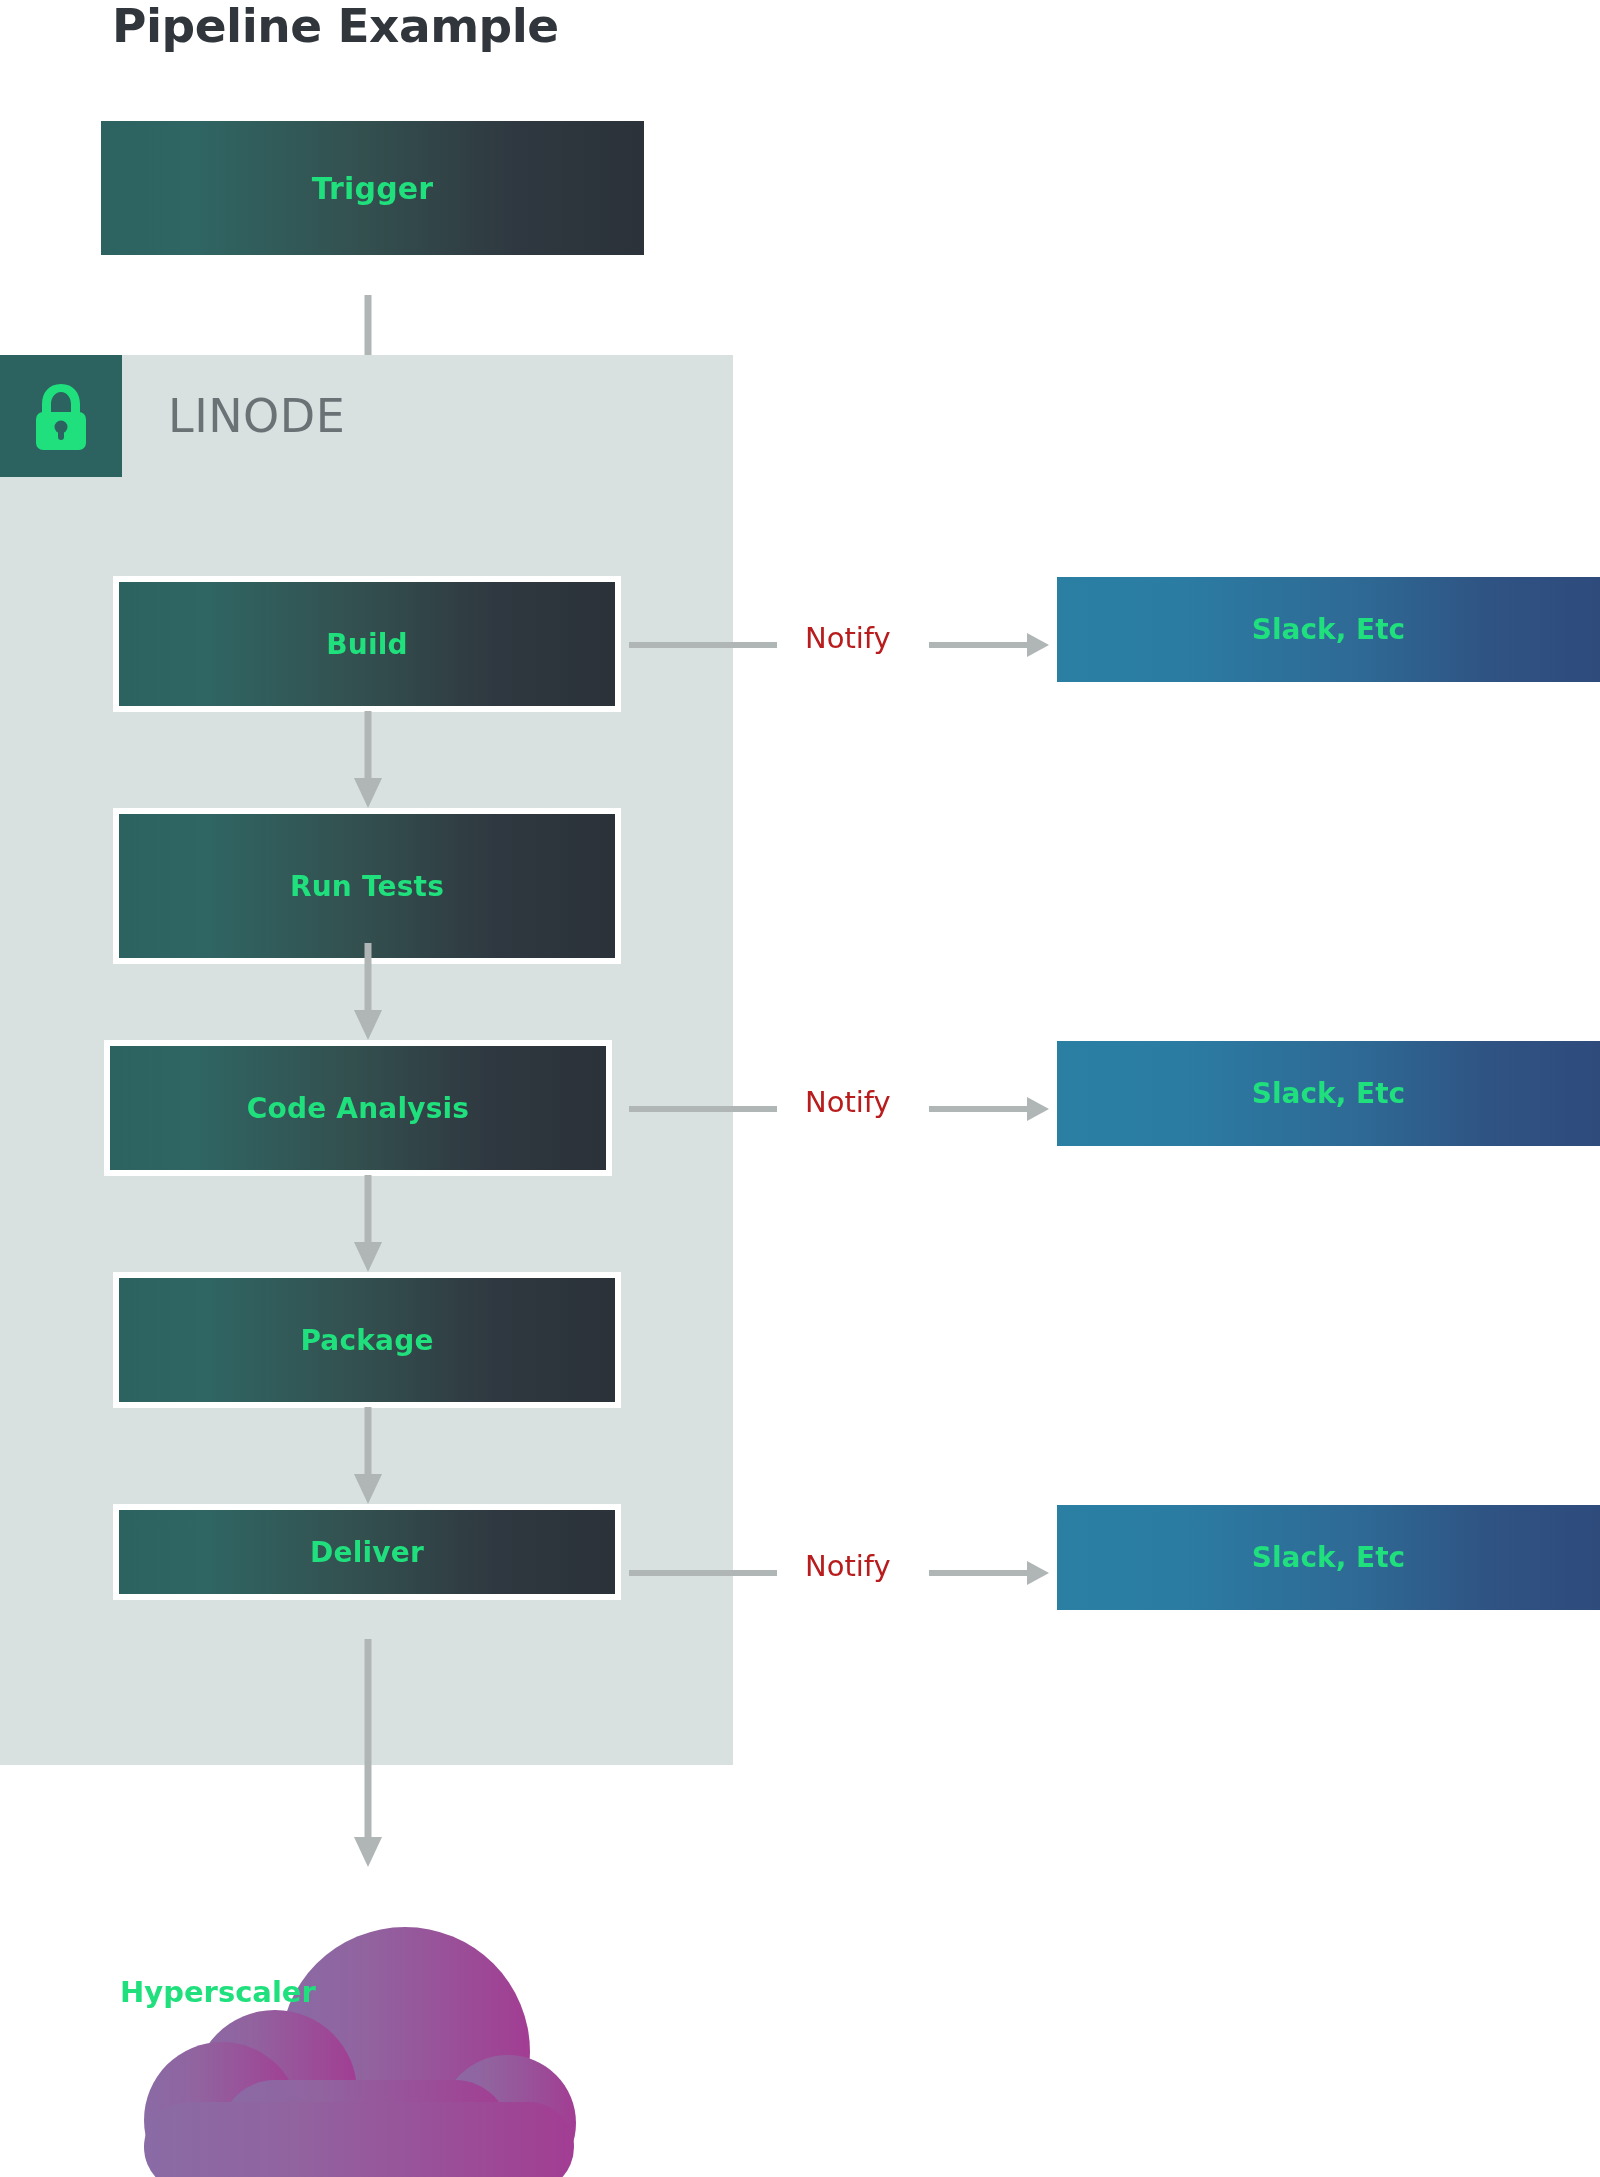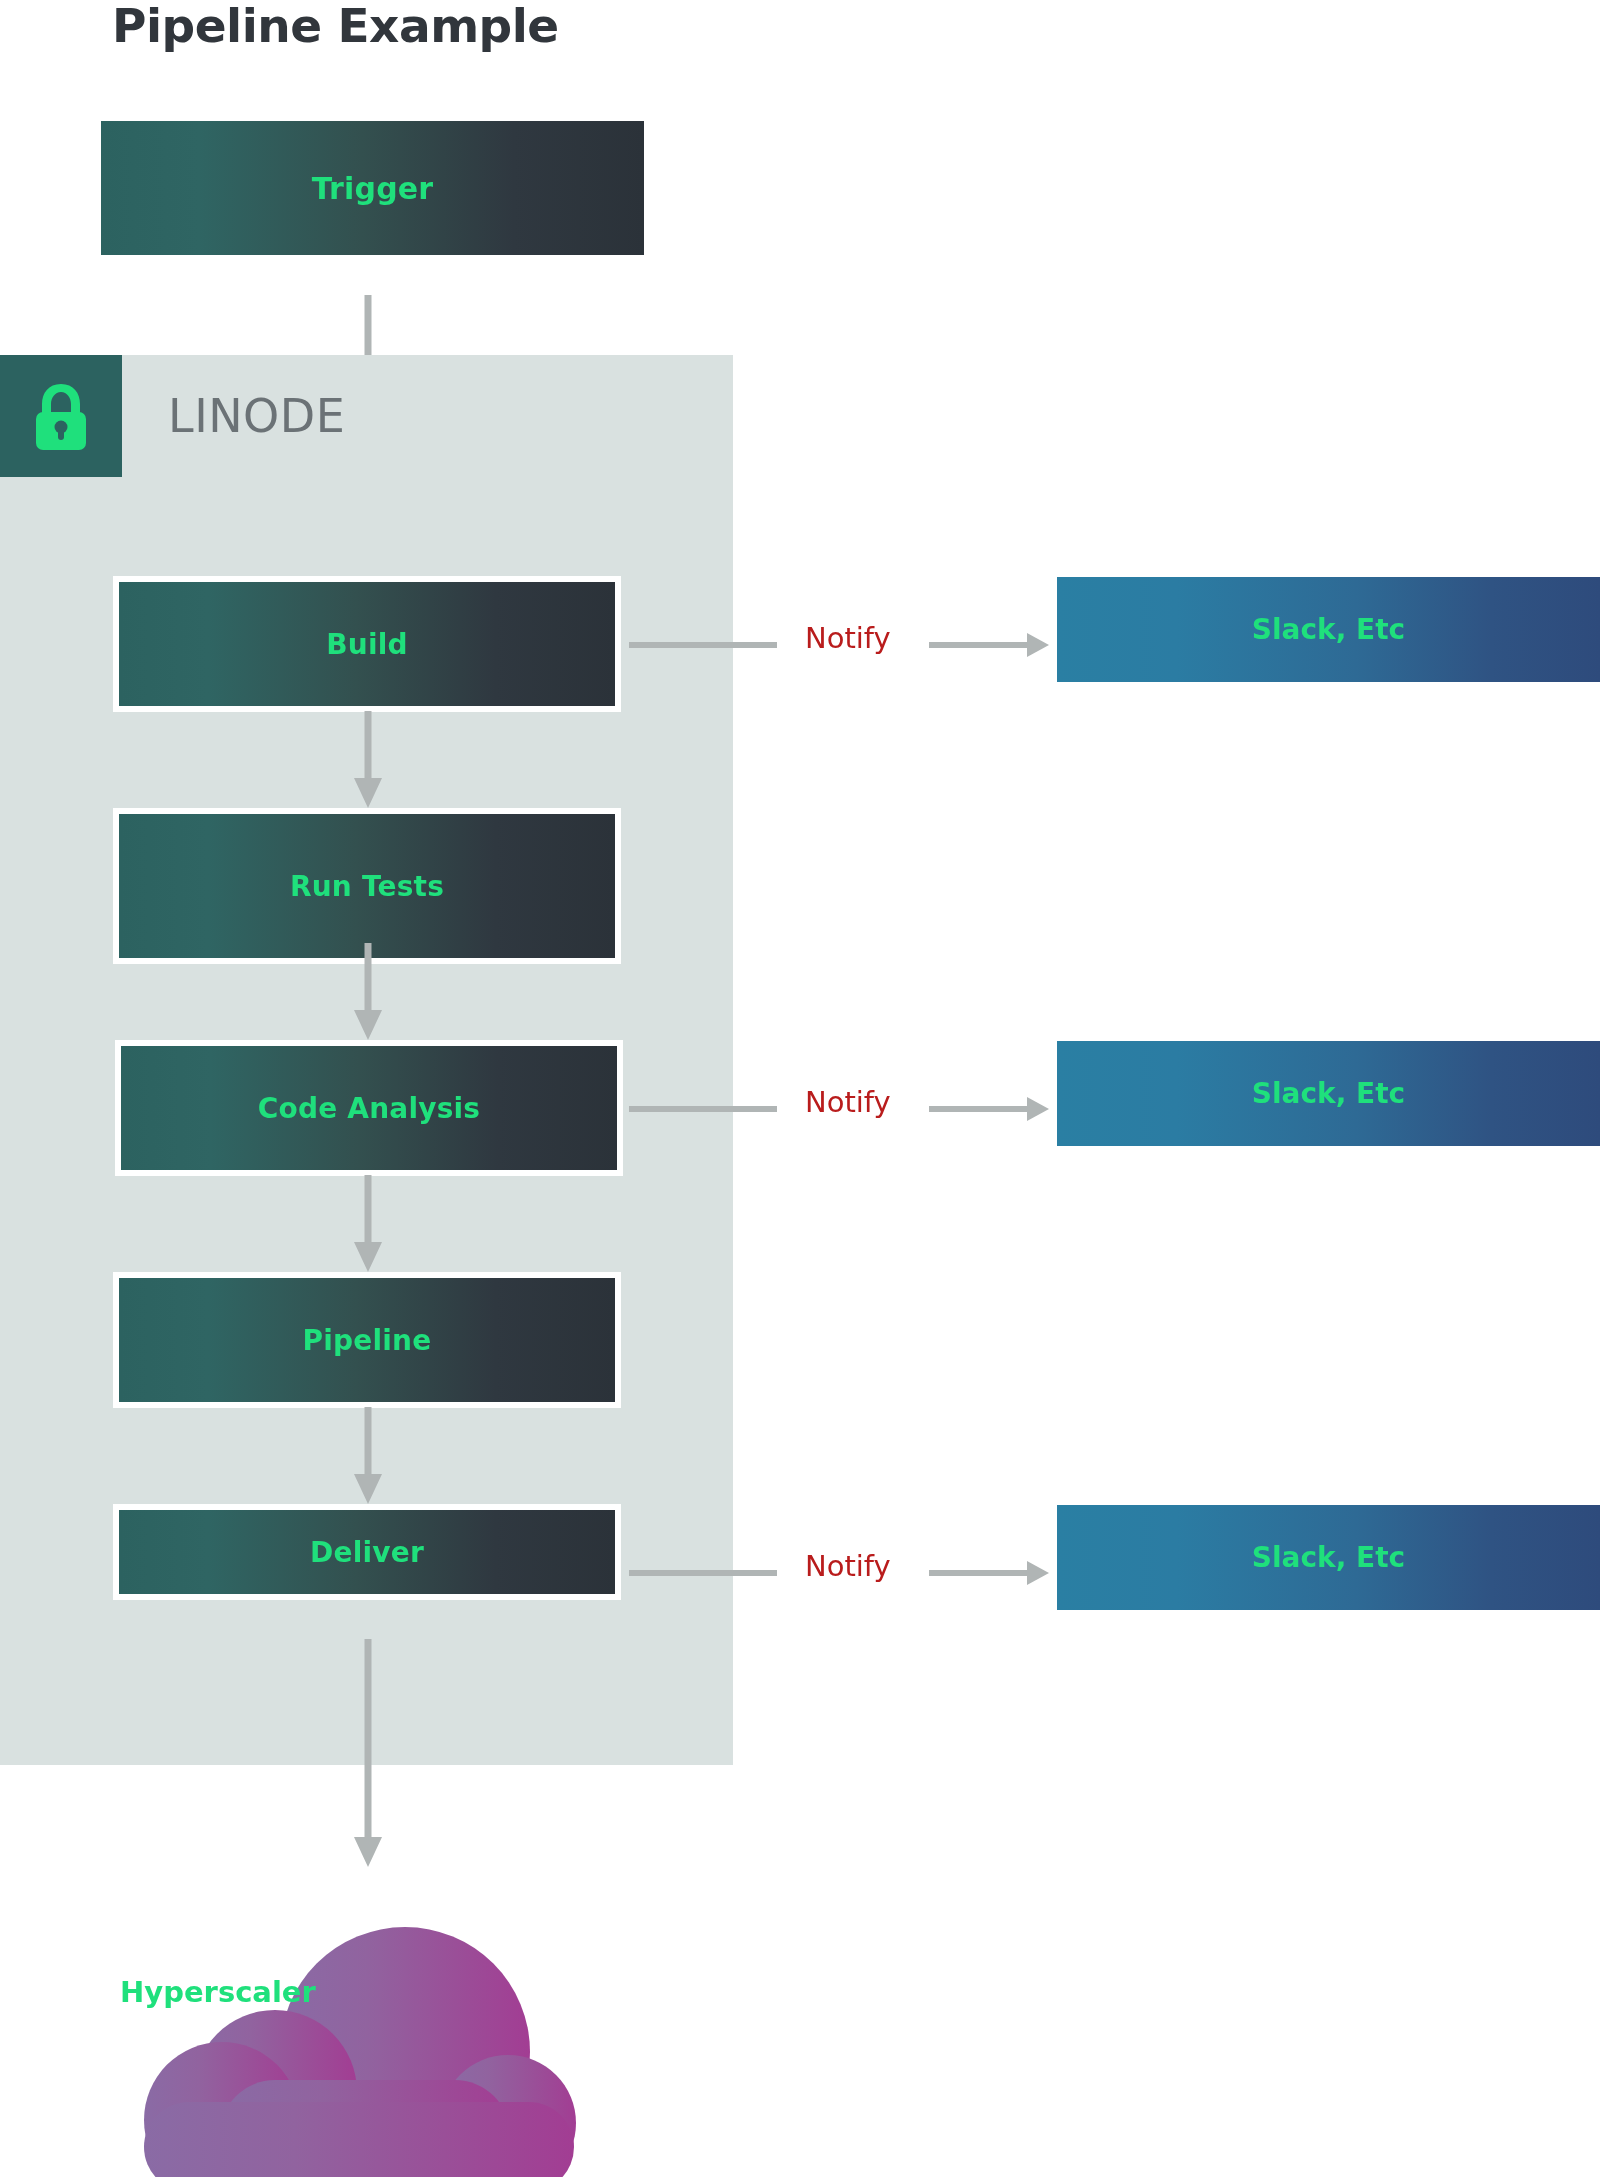--- a/index.html
+++ b/index.html
@@ -83,21 +83,21 @@
   #box-trigger {
     left: 93px;
     top: 121px;
     width: 543px;
     height: 134px;
     margin-left: 8px;
   }
   #box-trigger .stage-label { font-size: 30px; }
   #box-build    { left: 113px; top: 576px;  width: 508px; height: 136px; }
   #box-runtests { left: 113px; top: 808px;  width: 508px; height: 156px; }
-  #box-analysis { left: 115px; top: 1040px; width: 508px; height: 136px; }
+  #box-analysis { left: 104px; top: 1040px; width: 508px; height: 136px; }
   #box-package  { left: 113px; top: 1272px; width: 508px; height: 136px; }
   #box-deliver  { left: 113px; top: 1504px; width: 508px; height: 96px; }
 
   
   .notify-box {
     position: absolute;
     left: 1057px;
     width: 543px;
     height: 105px;
     background: linear-gradient(90deg, #2a7fa3 0%, #2b7ca3 22%, #2e6a95 55%, #2f5383 80%, #2e4b7c 100%);
@@ -223,21 +223,21 @@
 <div class="stage-box framed" id="box-analysis">
   <span class="stage-label">Code Analysis</span>
 </div>
 
 <svg class="v-arrow arrow-short" id="arrow-analysis-package" viewBox="0 0 40 97" preserveAspectRatio="none">
   <line x1="20" y1="0" x2="20" y2="73" stroke="#b0b5b5" stroke-width="7"></line>
   <polygon points="6,67 34,67 20,97" fill="#b0b5b5"></polygon>
 </svg>
 
 <div class="stage-box framed" id="box-package">
-  <span class="stage-label">Pipeline</span>
+  <span class="stage-label">Package</span>
 </div>
 
 <svg class="v-arrow arrow-short" id="arrow-package-deliver" viewBox="0 0 40 97" preserveAspectRatio="none">
   <line x1="20" y1="0" x2="20" y2="73" stroke="#b0b5b5" stroke-width="7"></line>
   <polygon points="6,67 34,67 20,97" fill="#b0b5b5"></polygon>
 </svg>
 
 <div class="stage-box framed" id="box-deliver">
   <span class="stage-label">Deliver</span>
 </div>

